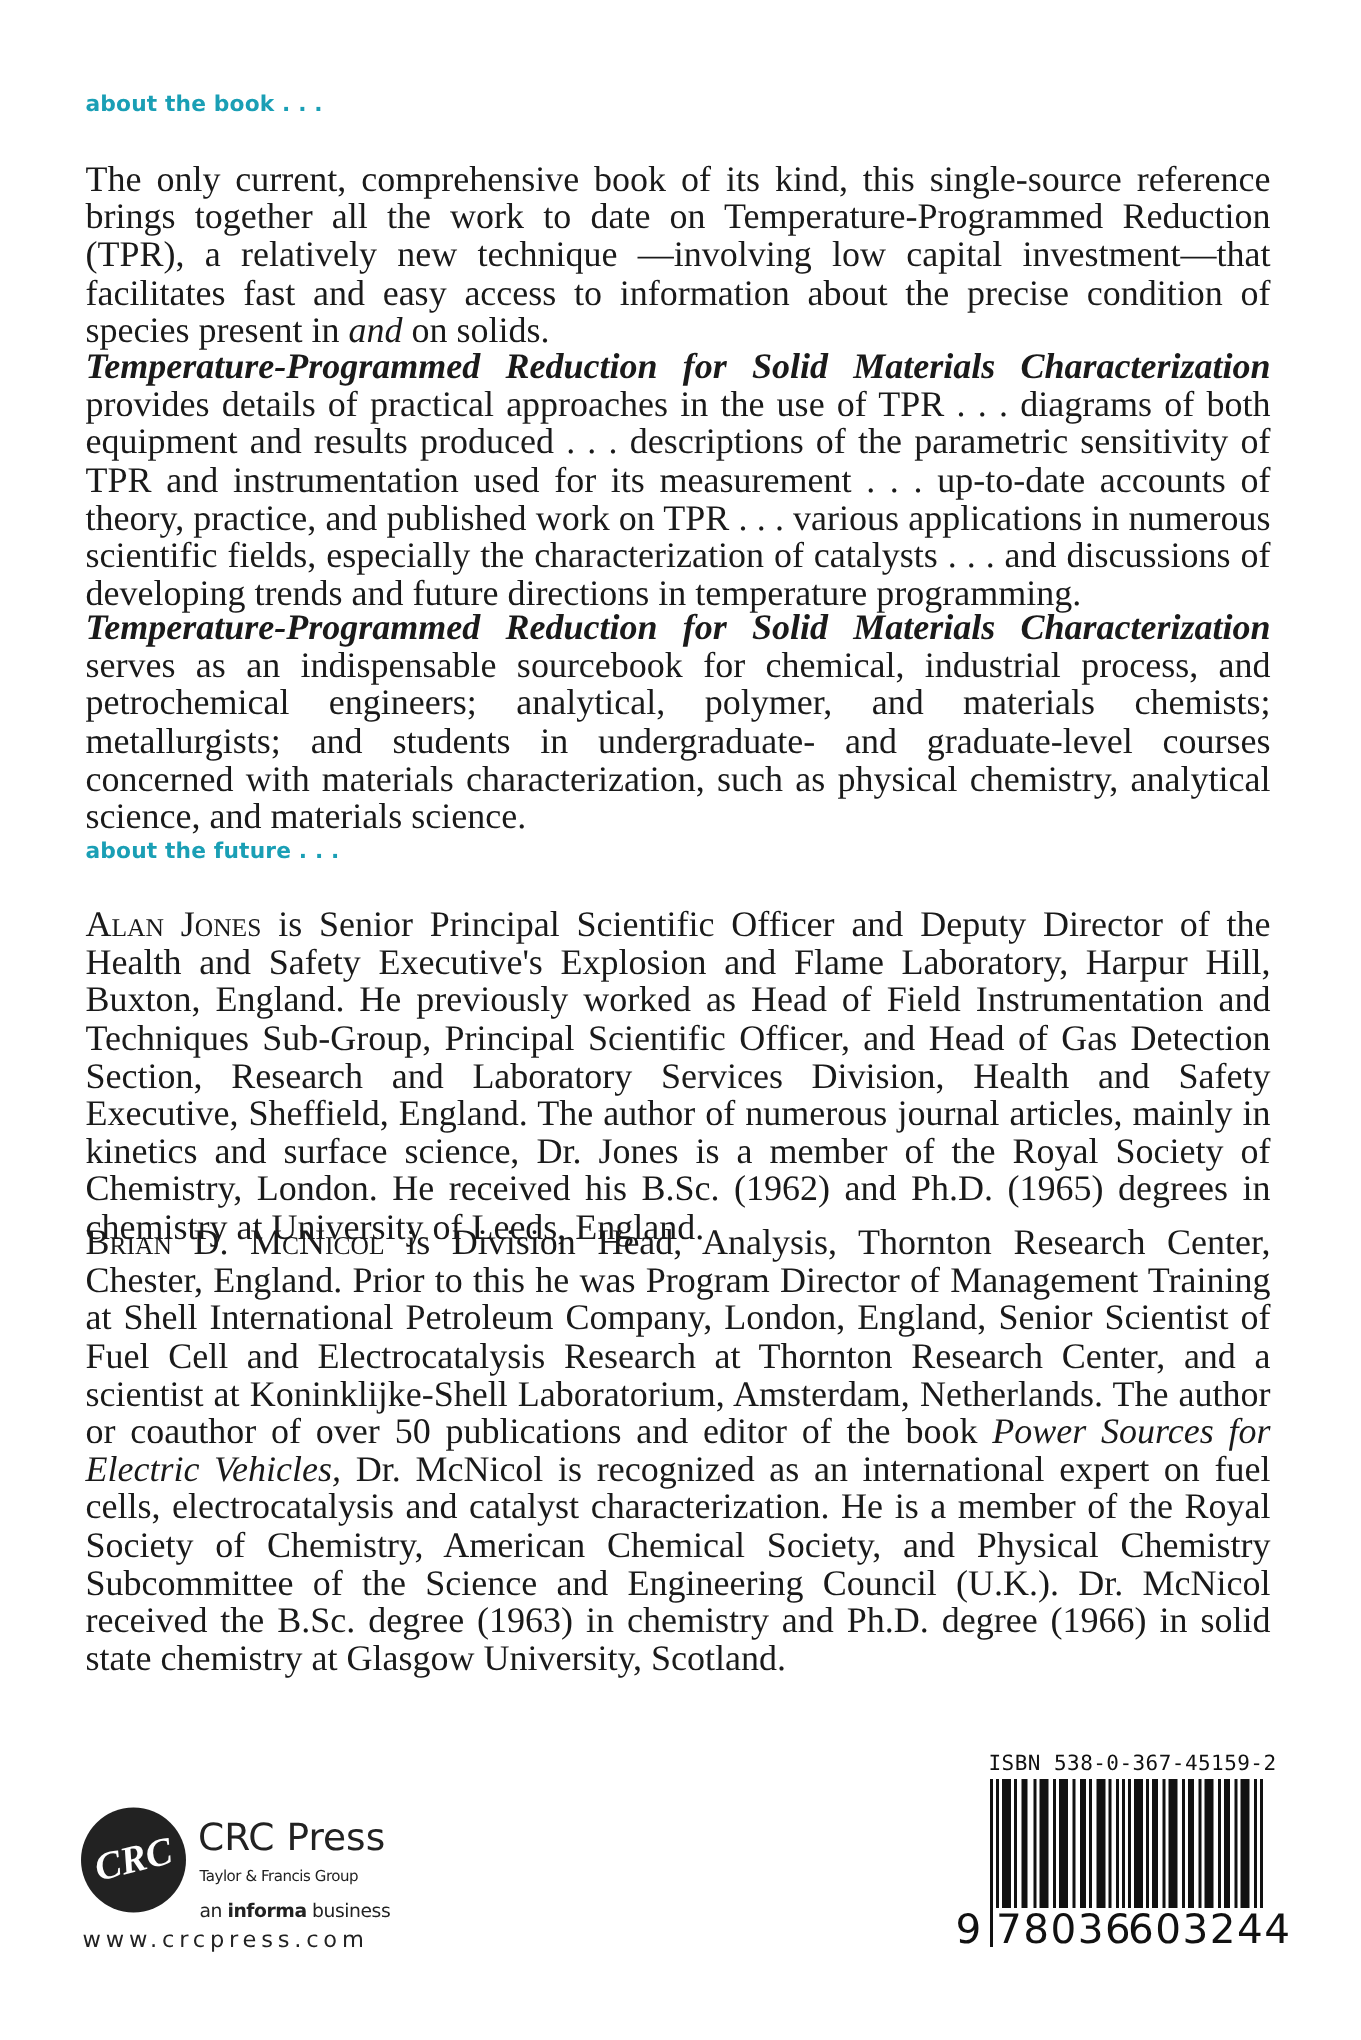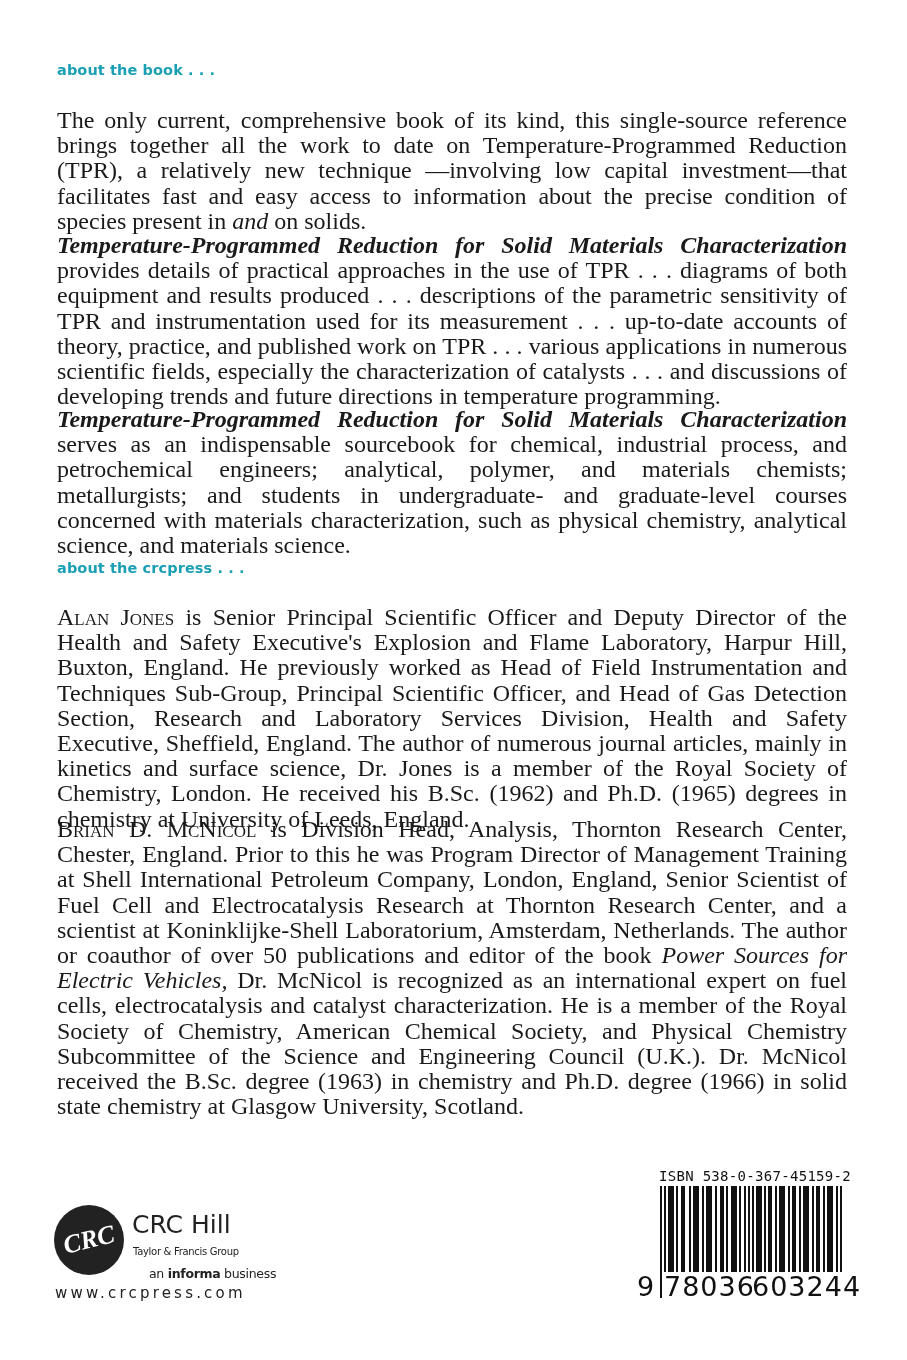--- a/index.html
+++ b/index.html
@@ -24,50 +24,50 @@
       position: absolute; left: 54px; top: 1205px; width: 70px; height: 70px;
       border-radius: 50%; background: #222222;
     }
     .logo-circle span {
       position: absolute; left: 0; top: 20px; width: 70px; text-align: center;
       font-family: "Liberation Serif", serif; font-weight: bold; font-style: italic;
       color: #ffffff; font-size: 26px; transform: rotate(-14deg);
     }
     .crc-title { position: absolute; left: 132px; top: 1210px; font-family: "DejaVu Sans", sans-serif; font-size: 25px; color: #222; }
     .crc-sub1 { position: absolute; left: 133px; top: 1246px; font-family: "DejaVu Sans", sans-serif; font-size: 10px; color: #222; letter-spacing: -0.3px; }
-    .crc-sub2 { position: absolute; left: 133px; top: 1266px; font-family: "DejaVu Sans", sans-serif; font-size: 12.5px; color: #222; letter-spacing: -0.3px; margin-left: 16px; }
+    .crc-sub2 { position: absolute; left: 133px; top: 1266px; font-family: "DejaVu Sans", sans-serif; font-size: 12.5px; color: #222; letter-spacing: -0.3px; }
     .crc-sub2 b { font-weight: bold; }
     .crc-url { position: absolute; left: 55px; top: 1284px; font-family: "DejaVu Sans", sans-serif; font-size: 15px; color: #222; letter-spacing: 3.2px; }
     .isbn-text { position: absolute; left: 659px; top: 1168px; font-family: "DejaVu Sans Mono", monospace; font-size: 14px; color: #111; letter-spacing: 0.3px; }
     .barcode { position: absolute; left: 660px; top: 1186px; width: 182px; height: 112px; }
     .barcode-digits { position: absolute; top: 1272px; font-family: "DejaVu Sans", sans-serif; font-size: 27px; color: #111; background: #fff; line-height: 30px; }
   </style>
 </head>
 <body>
 
 <div class="page">
 
   <div class="heading" style="top:62px;">about the book . . .</div>
 
   <p class="para" style="top:108px;"><span>The only current, comprehensive book of its kind, this single-source reference brings together all the work to date on Temperature-Programmed Reduction (TPR), a relatively new technique —involving low capital investment—that facilitates fast and easy access to information about the precise condition of species present in</span> <span class="it">and</span><span> on solids.</span></p>
 
   <p class="para" style="top:233px;"><span class="bi">Temperature-Programmed Reduction for Solid Materials Characterization</span><span> provides details of practical approaches in the use of TPR . . . diagrams of both equipment and results produced . . . descriptions of the parametric sensitivity of TPR and instrumentation used for its measurement . . . up-to-date accounts of theory, practice, and published work on TPR . . . various applications in numerous scientific fields, especially the characterization of catalysts . . . and discussions of developing trends and future directions in temperature programming.</span></p>
 
   <p class="para" style="top:407px;"><span class="bi">Temperature-Programmed Reduction for Solid Materials Characterization</span><span> serves as an indispensable sourcebook for chemical, industrial process, and petrochemical engineers; analytical, polymer, and materials chemists; metallurgists; and students in undergraduate- and graduate-level courses concerned with materials characterization, such as physical chemistry, analytical science, and materials science.</span></p>
 
-  <div class="heading" style="top:560px;">about the crcpress . . .</div>
+  <div class="heading" style="top:560px;">about the future . . .</div>
 
   <p class="para" style="top:605px;"><span class="sc">Alan Jones</span><span> is Senior Principal Scientific Officer and Deputy Director of the Health and Safety Executive's Explosion and Flame Laboratory, Harpur Hill, Buxton, England. He previously worked as Head of Field Instrumentation and Techniques Sub-Group, Principal Scientific Officer, and Head of Gas Detection Section, Research and Laboratory Services Division, Health and Safety Executive, Sheffield, England. The author of numerous journal articles, mainly in kinetics and surface science, Dr. Jones is a member of the Royal Society of Chemistry, London. He received his B.Sc. (1962) and Ph.D. (1965) degrees in chemistry at University of Leeds, England.</span></p>
 
   <p class="para" style="top:817px;"><span class="sc">Brian D. McNicol</span><span> is Division Head, Analysis, Thornton Research Center, Chester, England. Prior to this he was Program Director of Management Training at Shell International Petroleum Company, London, England, Senior Scientist of Fuel Cell and Electrocatalysis Research at Thornton Research Center, and a scientist at Koninklijke-Shell Laboratorium, Amsterdam, Netherlands. The author or coauthor of over 50 publications and editor of the book </span><span class="it">Power Sources for Electric Vehicles,</span><span> Dr. McNicol is recognized as an international expert on fuel cells, electrocatalysis and catalyst characterization. He is a member of the Royal Society of Chemistry, American Chemical Society, and Physical Chemistry Subcommittee of the Science and Engineering Council (U.K.). Dr. McNicol received the B.Sc. degree (1963) in chemistry and Ph.D. degree (1966) in solid state chemistry at Glasgow University, Scotland.</span></p>
 
   <div class="logo-circle">
       <span>CRC</span>
     </div>
-  <div class="crc-title">CRC Hill</div>
+  <div class="crc-title">CRC Press</div>
   <div class="crc-sub1">Taylor &amp; Francis Group</div>
   <div class="crc-sub2"><span>an </span><b>informa</b><span> business</span></div>
   <div class="crc-url">www.crcpress.com</div>
 
   <div class="isbn-text">ISBN 538-0-367-45159-2</div>
   <svg class="barcode" viewBox="0 0 182 112" preserveAspectRatio="none">
     <g fill="#111">
       <rect x="0" y="0" width="2" height="112"></rect>
         <rect x="4" y="0" width="2" height="112"></rect>
       <rect x="8" y="0" width="6" height="98"></rect>

